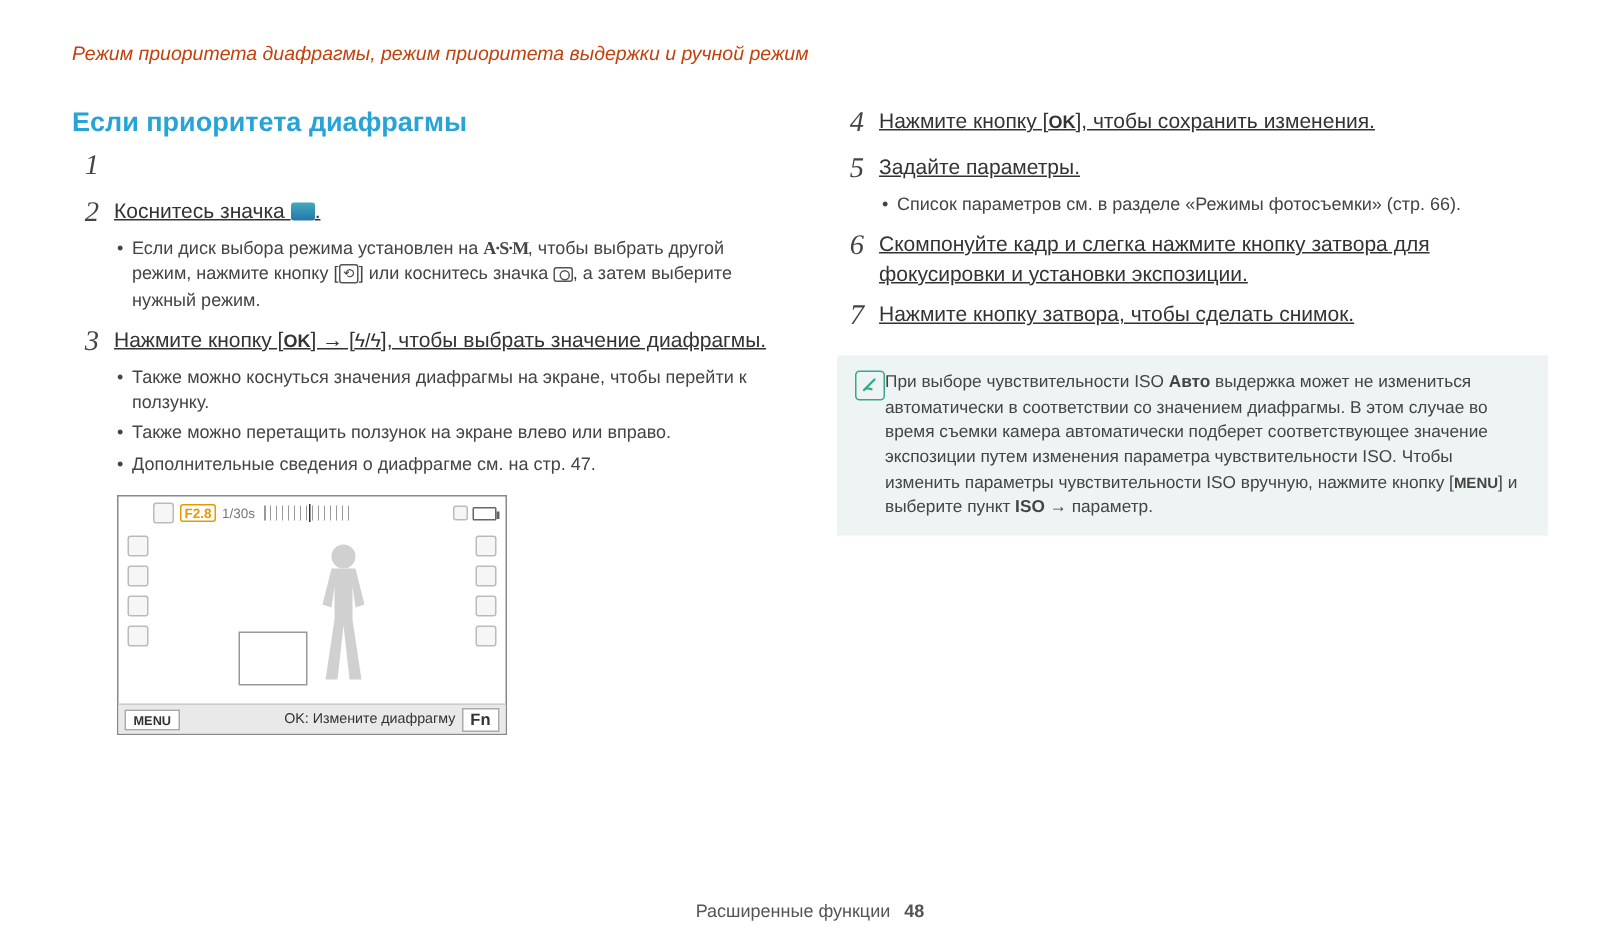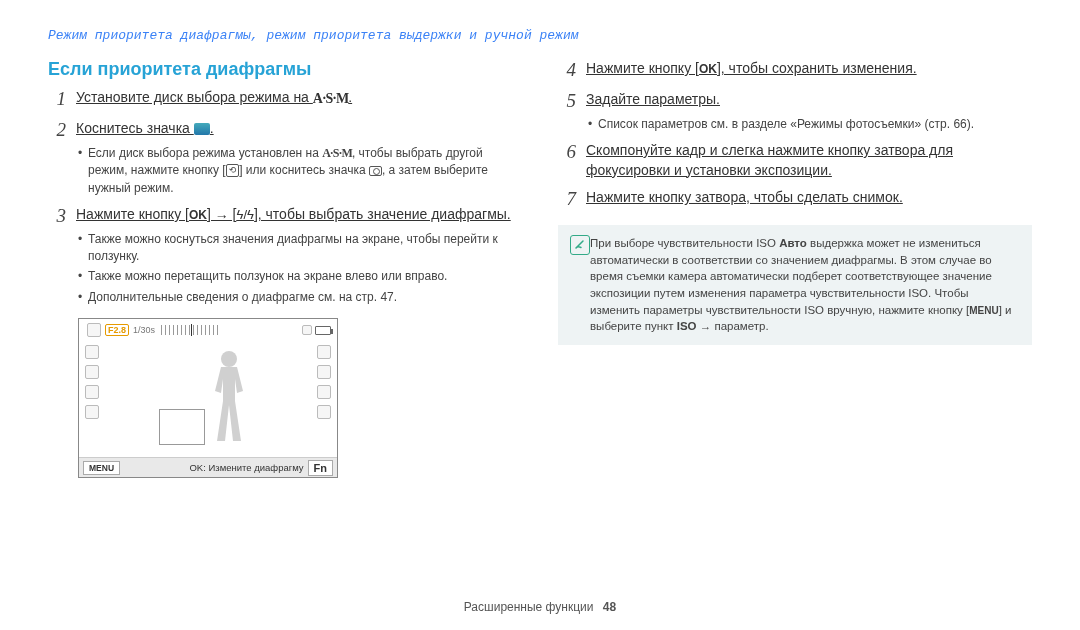--- a/index.html
+++ b/index.html
@@ -1,18 +1,18 @@
 <!DOCTYPE html>
 <html><head>
 <meta charset="utf-8">
 <style>
   * { box-sizing: border-box; margin: 0; padding: 0; }
   html, body { width: 1080px; height: 630px; background: #fff; font-family: Arial, "Helvetica Neue", sans-serif; color: #333; }
   .page { width: 1080px; height: 630px; padding: 28px 48px 0 48px; position: relative; }
-  .running-header { color: #3b82f6; font-size: 13px; font-style: italic; margin-bottom: 16px; font-family: Liberation Mono, monospace; }
+  .running-header { color: #c2410c; font-size: 13px; font-style: italic; margin-bottom: 28px; }
   .cols { display: flex; gap: 36px; }
   .col { flex: 1; }
   h2.section-title { color: #27a3d6; font-size: 18px; font-weight: bold; margin-bottom: 6px; }
   p.intro { font-size: 12.5px; line-height: 1.4; color: #444; margin-bottom: 10px; }
   .step { display: flex; align-items: flex-start; gap: 10px; margin-top: 8px; }
   .step-num { font-family: serif; font-style: italic; font-size: 19px; color: #444; width: 18px; text-align: right; line-height: 1.2; flex-shrink: 0; }
   .step-body { font-size: 14px; color: #333; line-height: 1.4; text-decoration: underline; }
   .substep { margin-left: 30px; font-size: 12px; color: #444; line-height: 1.45; position: relative; padding-left: 10px; margin-top: 3px; }
   .substep::before { content: "•"; position: absolute; left: 0; top: 0; }
   .inline-icon { display: inline-flex; vertical-align: middle; align-items: center; justify-content: center; }
@@ -21,21 +21,21 @@
   .icon-rectbtn { border: 1px solid #555; border-radius: 2px; font-size: 9px; padding: 0 2px; display: inline-block; line-height: 11px; vertical-align: middle; }
   .icon-camera { border: 1px solid #555; width: 13px; height: 10px; border-radius: 2px; display: inline-block; position: relative; vertical-align: middle; }
   .icon-camera::after { content:""; position:absolute; width:5px; height:5px; border:1px solid #555; border-radius:50%; left:3px; top:1.5px; }
   .icon-ok { font-weight: bold; font-size: 12px; border:0; }
   .icon-flashbracket { font-size: 13px; }
   .icon-menu { font-weight: bold; font-size: 10px; border: 0; }
 
   
   .screen-wrap { margin-top: 12px; margin-left: 30px; width: 260px; }
   .screen { width: 260px; height: 160px; border: 1px solid #888; background: #fff; position: relative; font-size: 9px; }
-  .screen .topbar { position: absolute; top: 4px; left: 8px; right: 6px; display: flex; align-items: center; gap: 4px; }
+  .screen .topbar { position: absolute; top: 4px; left: 23px; right: 6px; display: flex; align-items: center; gap: 4px; }
   .screen .sq { width: 14px; height: 14px; border: 1px solid #bbb; border-radius: 2px; background: #f6f6f6; }
   .screen .fnbox { border: 1px solid #e69a00; color: #e69a00; padding: 0 2px; font-weight: bold; border-radius: 2px; font-size: 9px; }
   .screen .expo-scale { width: 60px; height: 10px; background: repeating-linear-gradient(90deg,#999 0 1px, transparent 1px 4px); margin-left: 2px; position: relative; }
   .screen .expo-scale::after { content:""; position:absolute; left:50%; top:-1px; width:1px; height:12px; background:#333; }
   .screen .right-icons { margin-left: auto; display: flex; gap: 3px; align-items: center; }
   .screen .battery { width: 16px; height: 9px; border: 1px solid #666; border-radius: 1px; position: relative; }
   .screen .battery::after { content:""; position:absolute; right:-3px; top:2px; width:2px; height:5px; background:#666; }
   .screen .leftcol { position: absolute; left: 6px; top: 26px; display: flex; flex-direction: column; gap: 6px; }
   .screen .rightcol { position: absolute; right: 6px; top: 26px; display: flex; flex-direction: column; gap: 6px; }
   .screen .center-figure { position: absolute; left: 58%; top: 30px; transform: translateX(-50%); }
@@ -63,23 +63,20 @@
 
   <div class="running-header">Режим приоритета диафрагмы, режим приоритета выдержки и ручной режим</div>
 
   <div class="cols">
 
     <div class="col">
       <h2 class="section-title">Если приоритета диафрагмы</h2>
 
       <div class="step">
         <div class="step-num">1</div>
-        <div class="step-body">
-          <span>Установите диск выбора режима на </span><span class="inline-icon icon-asm">A·S·M</span><span>.</span>
-        </div>
       </div>
 
       <div class="step">
         <div class="step-num">2</div>
         <div class="step-body">
           <span>Коснитесь значка </span><span class="icon-small-badge"></span><span>.</span>
         </div>
       </div>
       <div class="substep">
         <span>Если диск выбора режима установлен на </span><span class="inline-icon icon-asm" style="font-size:12px">A·S·M</span><span>, чтобы выбрать другой режим, нажмите кнопку [</span><span class="icon-rectbtn">⟲</span><span>] или коснитесь значка </span><span class="icon-camera"></span><span>, а затем выберите нужный режим.</span>

